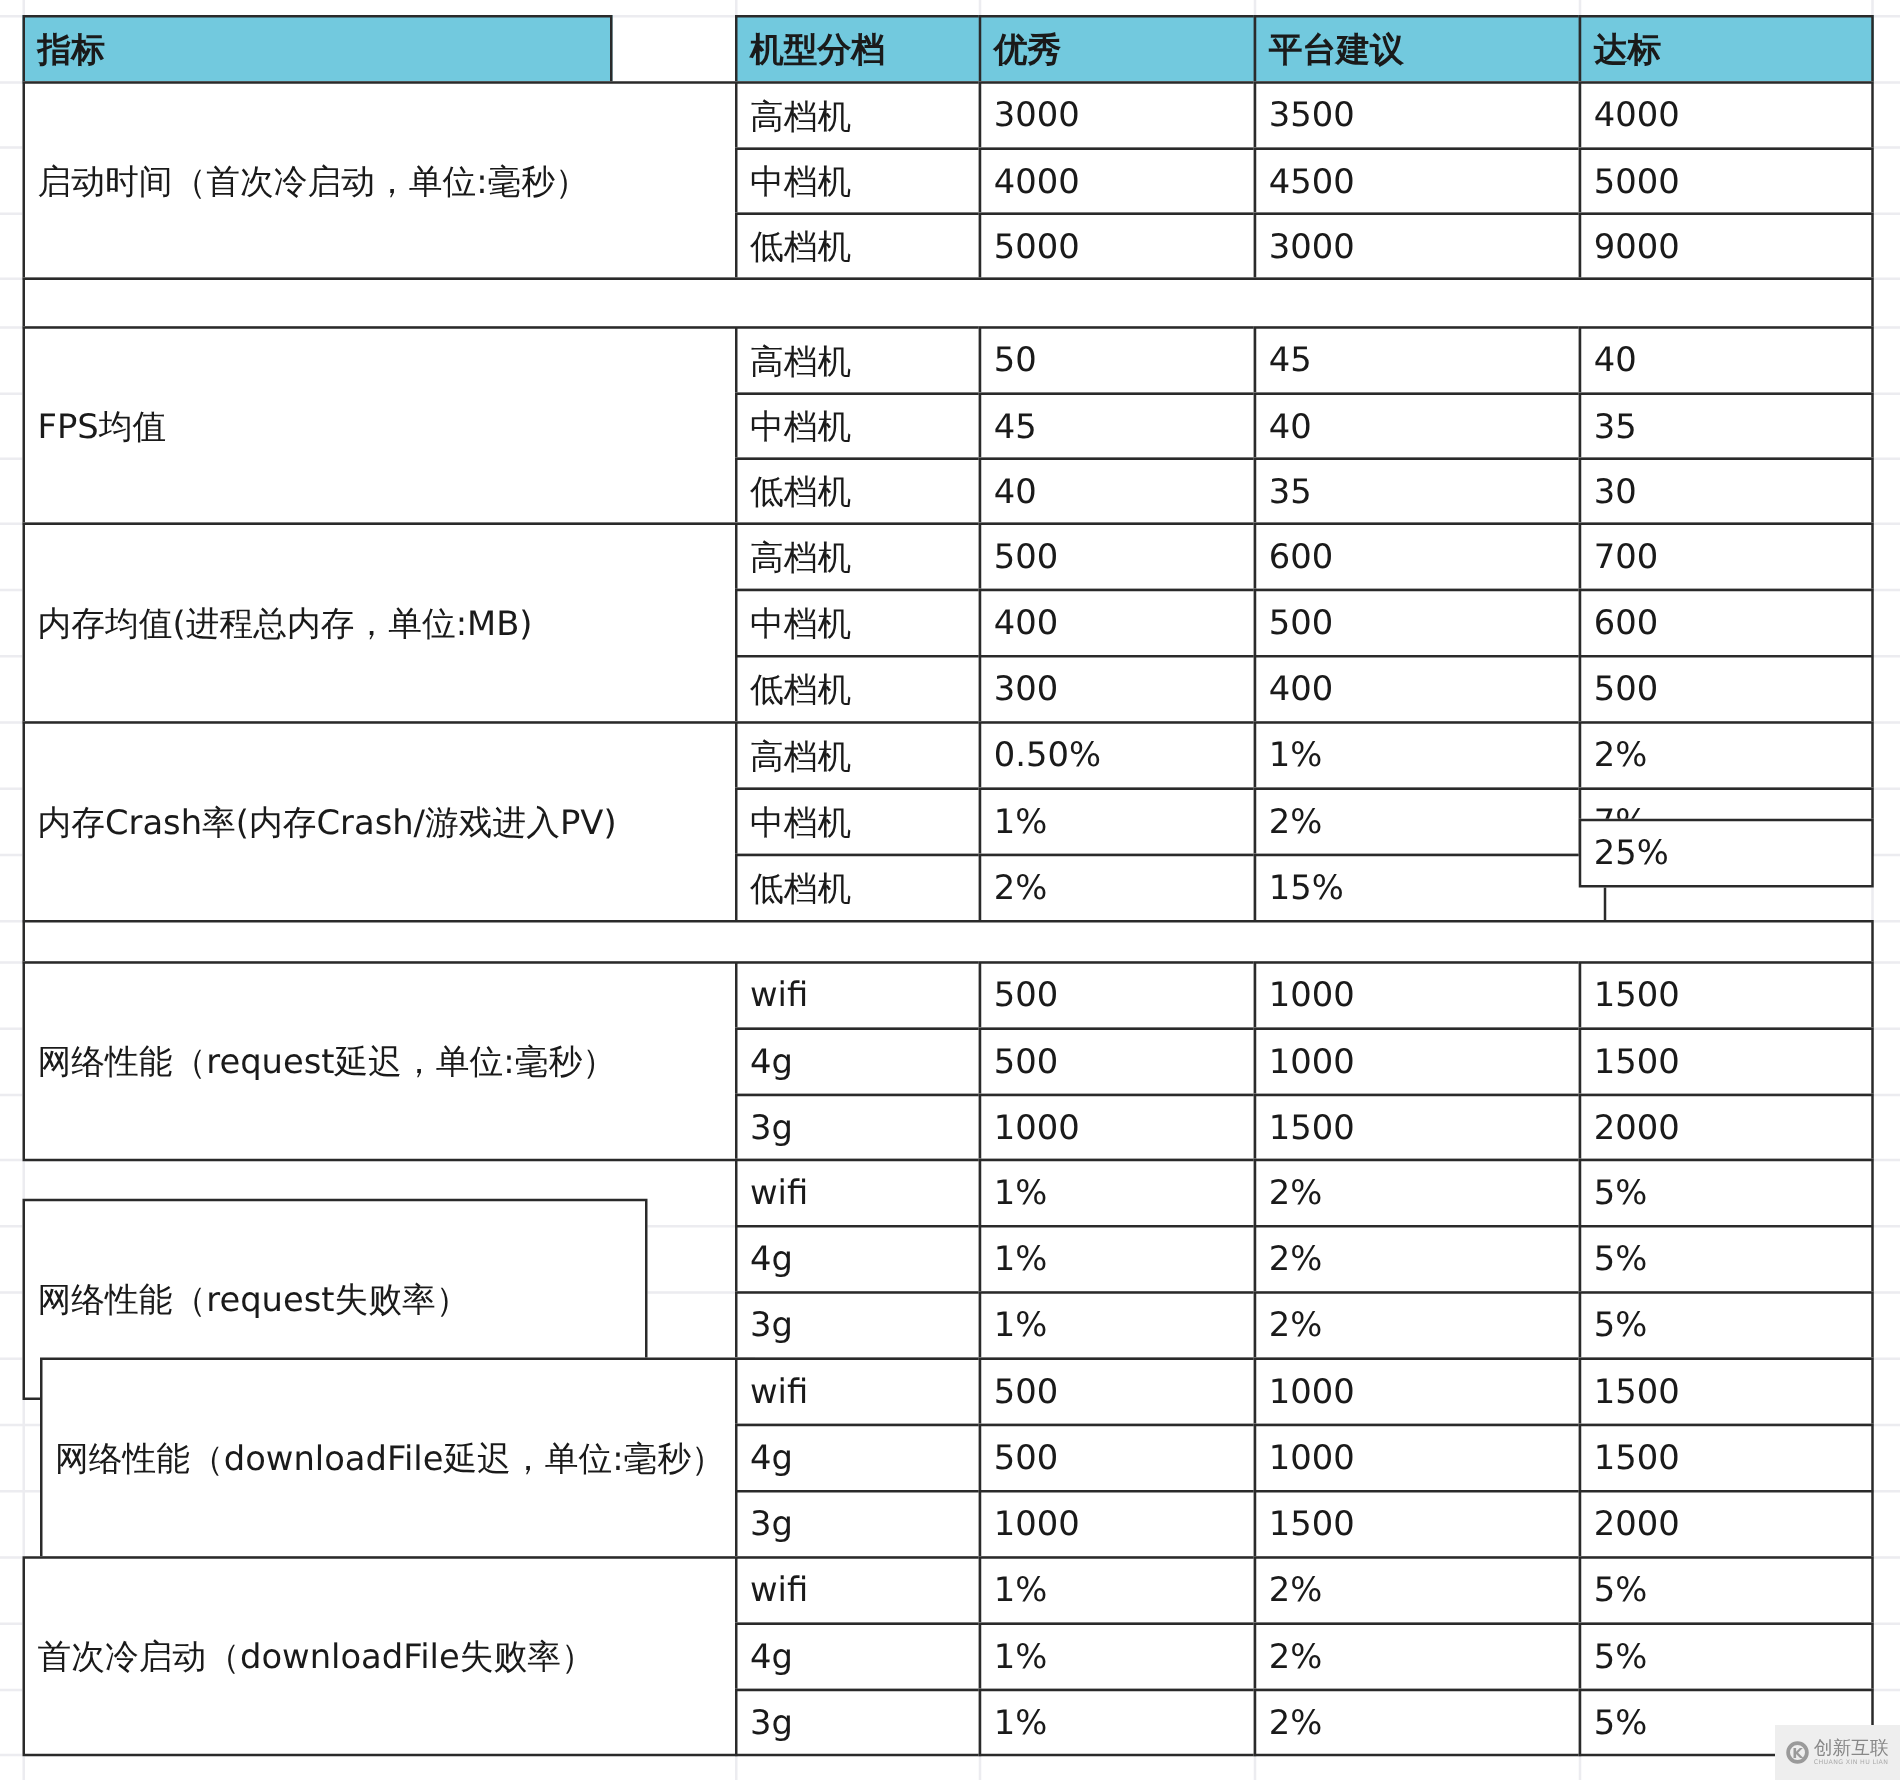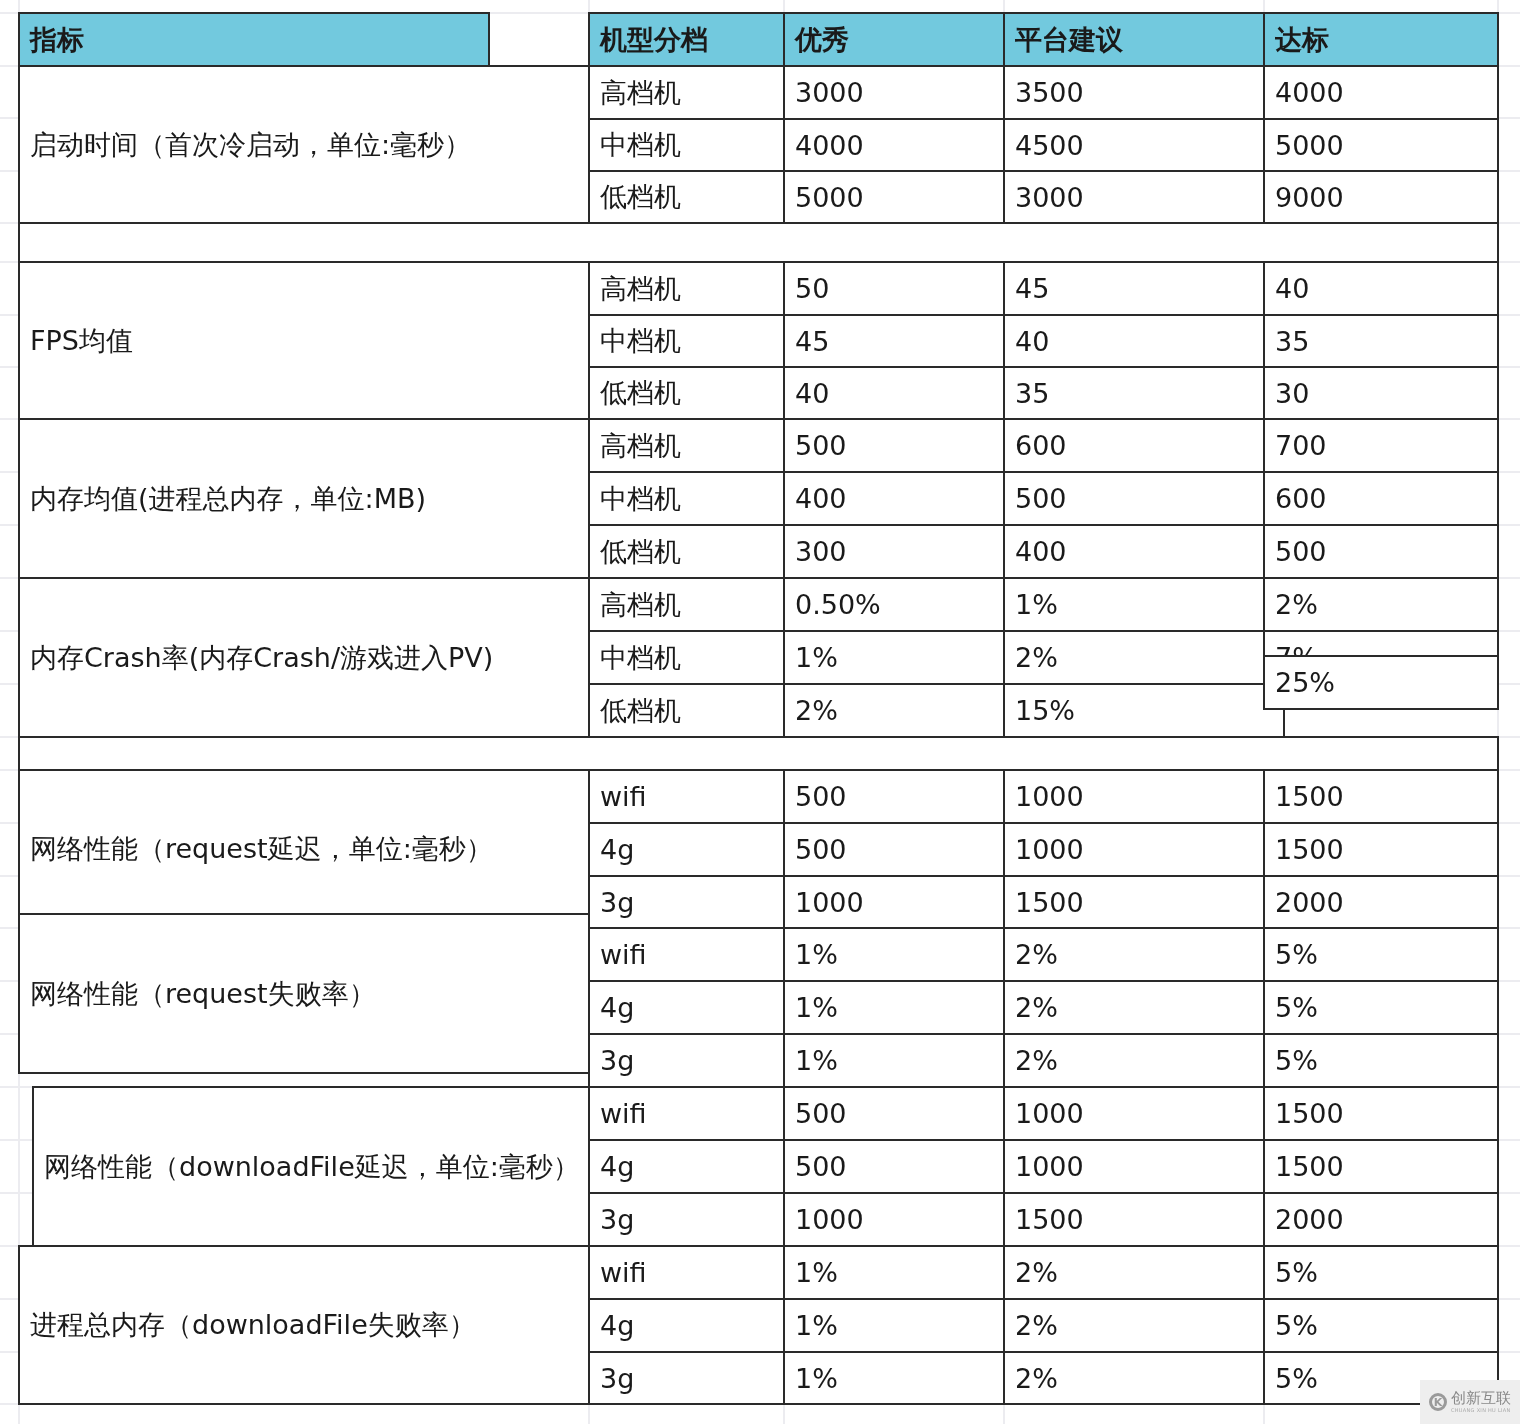--- a/index.html
+++ b/index.html
@@ -286,21 +286,21 @@
   <div class="cell" style="left:783px;top:875px;width:222px;height:54px">
       <span>1000</span>
     </div>
   <div class="cell" style="left:1003px;top:875px;width:262px;height:54px">
       <span>1500</span>
     </div>
   <div class="cell" style="left:1263px;top:875px;width:236px;height:54px">
       <span>2000</span>
     </div>
 
-  <div class="cell metric" style="left:18px;top:913px;width:572px;height:161px">
+  <div class="cell metric" style="left:18px;top:959px;width:500px;height:161px">
       <span>网络性能（request失败率）</span>
     </div>
   <div class="cell" style="left:588px;top:927px;width:197px;height:55px">
       <span>wifi</span>
     </div>
   <div class="cell" style="left:783px;top:927px;width:222px;height:55px">
       <span>1%</span>
     </div>
   <div class="cell" style="left:1003px;top:927px;width:262px;height:55px">
       <span>2%</span>
@@ -367,21 +367,21 @@
       <span>1000</span>
     </div>
   <div class="cell" style="left:1003px;top:1192px;width:262px;height:55px">
       <span>1500</span>
     </div>
   <div class="cell" style="left:1263px;top:1192px;width:236px;height:55px">
       <span>2000</span>
     </div>
 
   <div class="cell metric" style="left:18px;top:1245px;width:572px;height:160px">
-      <span>进程总内存（downloadFile失败率）</span>
+      <span>首次冷启动（downloadFile失败率）</span>
     </div>
   <div class="cell" style="left:588px;top:1245px;width:197px;height:55px">
       <span>wifi</span>
     </div>
   <div class="cell" style="left:783px;top:1245px;width:222px;height:55px">
       <span>1%</span>
     </div>
   <div class="cell" style="left:1003px;top:1245px;width:262px;height:55px">
       <span>2%</span>
     </div>

